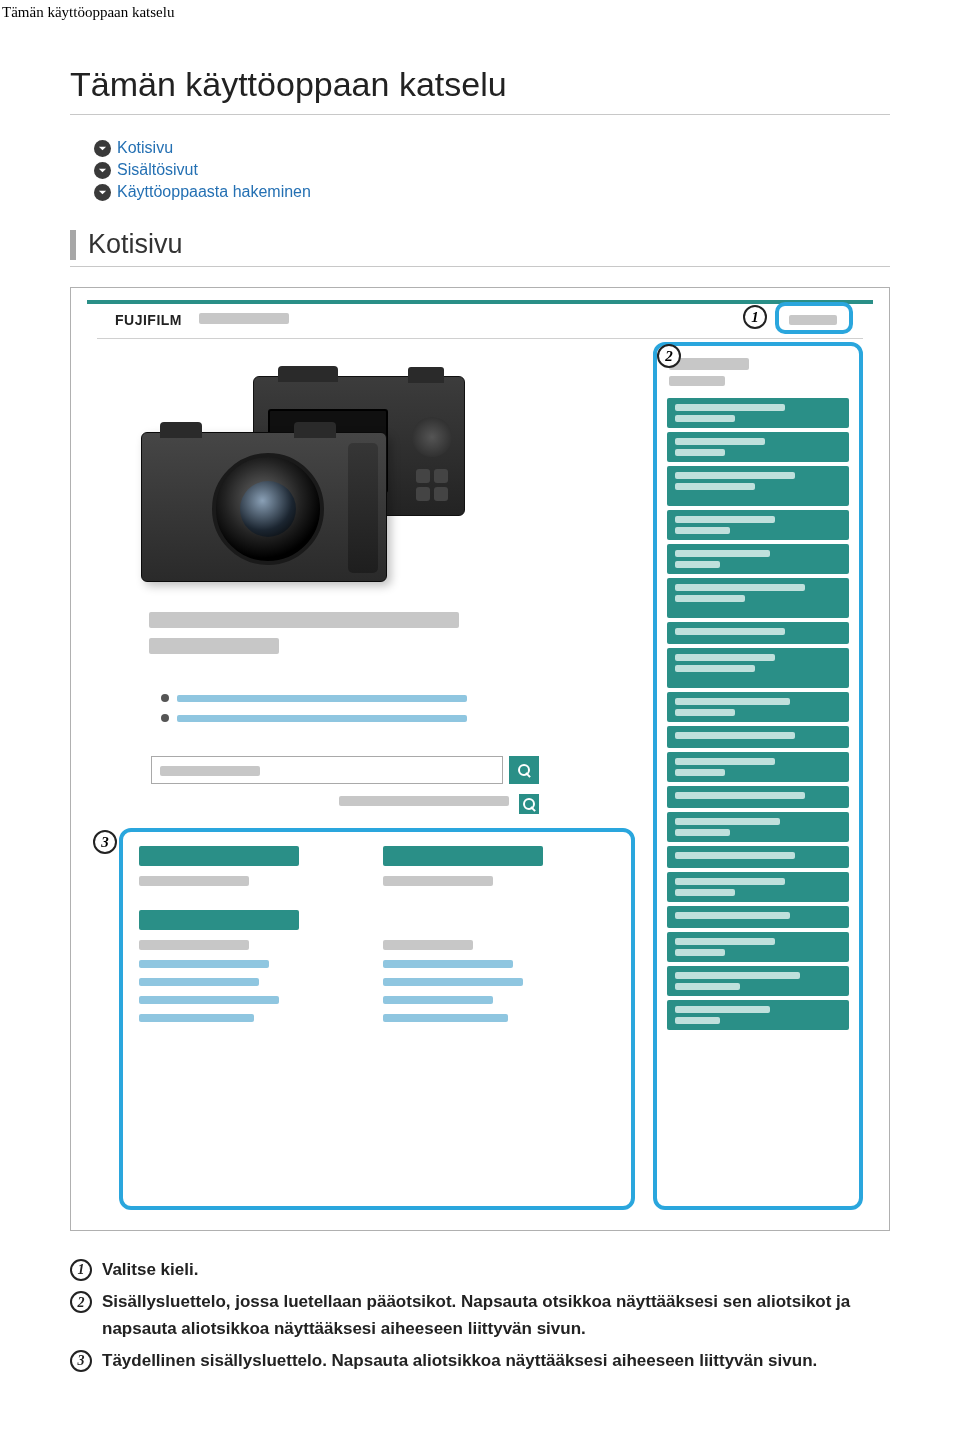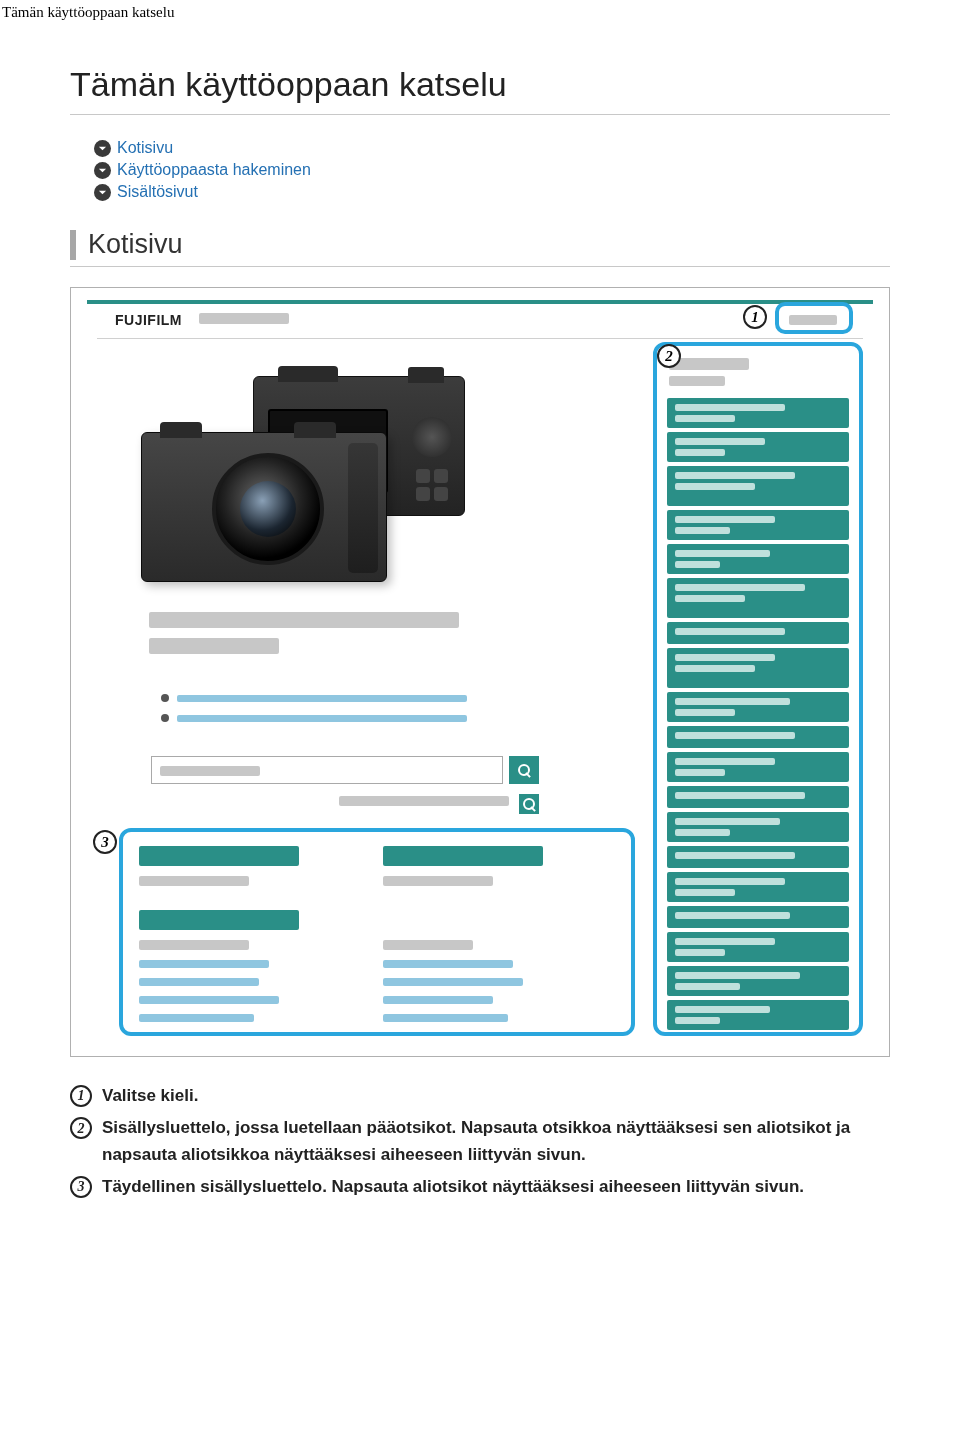--- a/index.html
+++ b/index.html
@@ -67,21 +67,21 @@
   .section-heading .text {
     font-size: 27px;
     color: #333;
   }
 
   
   .diagram {
     border: 1px solid #b0b0b0;
     background: #fff;
     position: relative;
-    height: 770px;
+    height: 944px;
     margin-bottom: 26px;
   }
   .diagram-inner {
     position: absolute;
     inset: 8px;
     background: #fff;
   }
   .d-topbar {
     position: absolute;
     left: 8px; right: 8px; top: 4px;
@@ -396,29 +396,29 @@
           </svg>
       </span>
       <a href="#">Kotisivu</a>
     </div>
     <div class="link-item">
       <span class="down-badge">
         <svg width="9" height="9" viewBox="0 0 10 10">
             <path d="M1 3 L5 7 L9 3 Z" fill="#fff"></path>
           </svg>
       </span>
-      <a href="#">Käyttöoppaasta hakeminen</a>
+      <a href="#">Sisältösivut</a>
     </div>
     <div class="link-item">
       <span class="down-badge">
         <svg width="9" height="9" viewBox="0 0 10 10">
             <path d="M1 3 L5 7 L9 3 Z" fill="#fff"></path>
           </svg>
       </span>
-      <a href="#">Sisältösivut</a>
+      <a href="#">Käyttöoppaasta hakeminen</a>
     </div>
   </div>
 
   <div class="section-heading">
     <div class="bar"></div>
     <div class="text">Kotisivu</div>
   </div>
 
   <div class="diagram">
     <div class="diagram-inner">
@@ -583,17 +583,17 @@
     <div class="legend-row">
       <div class="nb">1</div>
       <div class="txt">Valitse kieli.</div>
     </div>
     <div class="legend-row">
       <div class="nb">2</div>
       <div class="txt">Sisällysluettelo, jossa luetellaan pääotsikot. Napsauta otsikkoa näyttääksesi sen aliotsikot ja napsauta aliotsikkoa näyttääksesi aiheeseen liittyvän sivun.</div>
     </div>
     <div class="legend-row">
       <div class="nb">3</div>
-      <div class="txt">Täydellinen sisällysluettelo. Napsauta aliotsikot näyttääksesi aiheeseen liittyvän sivun.</div>
+      <div class="txt">Täydellinen sisällysluettelo. Napsauta aliotsikkoa näyttääksesi aiheeseen liittyvän sivun.</div>
     </div>
   </div>
 
 </div>
 
 </body></html>

